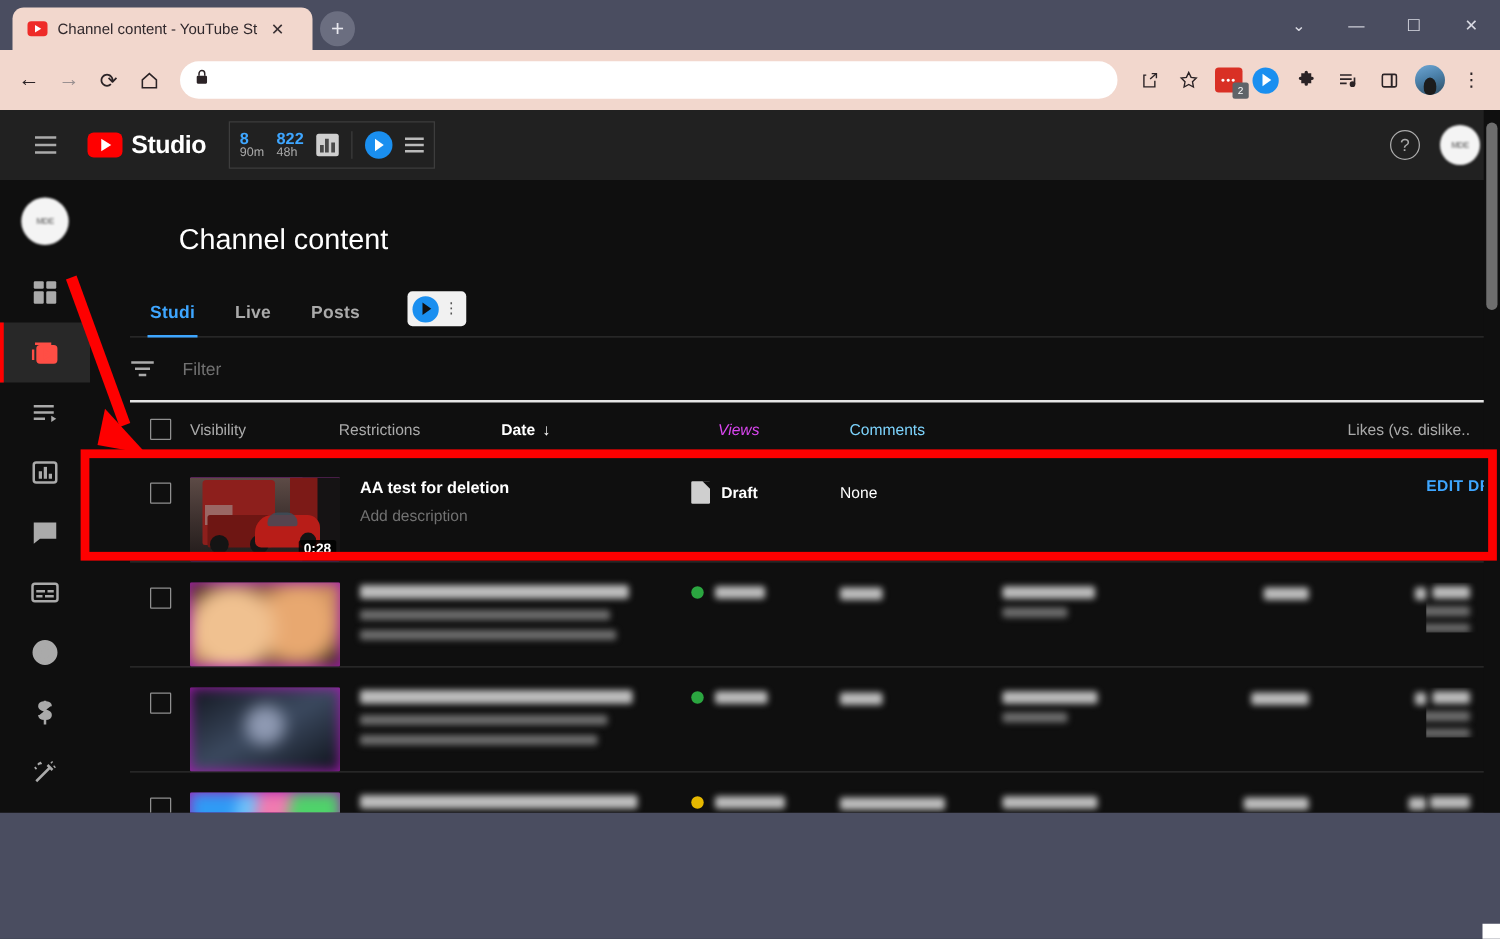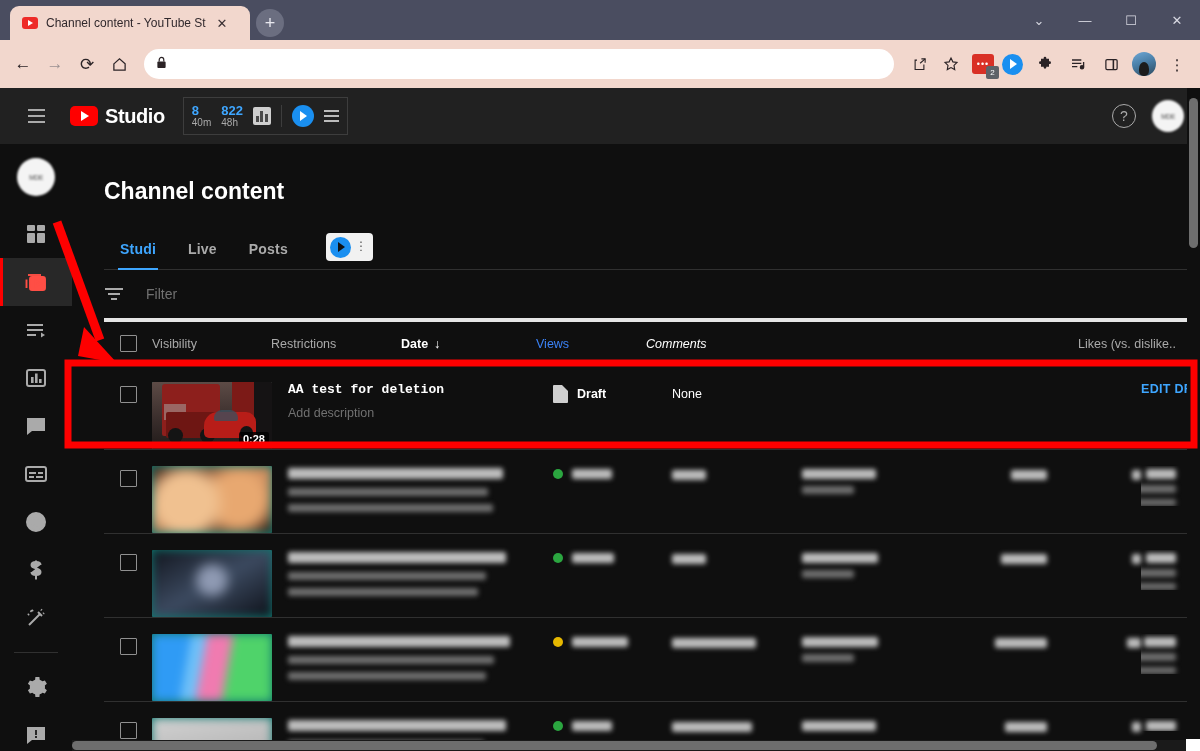--- a/index.html
+++ b/index.html
@@ -108,21 +108,21 @@
     overflow: hidden; position: relative;
   }
   .profile-pic::after {
     content: ""; position: absolute; left: 50%; top: 42%;
     transform: translateX(-50%);
     width: 10px; height: 14px; background: #1c1c1c; border-radius: 50% 50% 40% 40%;
   }
 
   
   #studio {
-    width: 1200px; height: 663px; background: #0f0f0f;
+    width: 1200px; height: 562px; background: #0f0f0f;
     position: relative; overflow: hidden;
   }
 
   
   #yt-header {
     height: 56px; background: #212121; display: flex;
     align-items: center; padding: 0 16px; position: relative;
   }
   #hamburger { width: 40px; height: 40px; display: flex; flex-direction: column;
     align-items: center; justify-content: center; gap: 4px; }
@@ -225,21 +225,21 @@
   .rail-div { height: 1px; background: #303030; margin: 10px 14px; }
   .ricon { width: 24px; height: 24px; color: #aaa; }
   .ricon svg { width: 24px; height: 24px; fill: currentColor; display: block; }
   .rail-item.active .ricon { color: #ff4e45; }
 
   
   #content {
     flex: 1 1 auto; background: #0f0f0f; position: relative;
     overflow: hidden; padding-left: 32px;
   }
-  #page-title { color: #fff; font-size: 23px; font-weight: bold; padding: 34px 0 0 0; }
+  #page-title { color: #fff; font-size: 23px; font-weight: normal; padding: 34px 0 0 0; margin-left: 39px; }
 
   #tabs-row {
     display: flex; align-items: center; gap: 0; margin-top: 26px;
     border-bottom: 1px solid #303030; position: relative; padding-right: 40px;
   }
   .tab-item {
     padding: 10px 16px 12px; color: #aaa; font-size: 14px; font-weight: bold;
     position: relative; letter-spacing: 0.2px;
   }
   .tab-item.active { color: #3ea6ff; }
@@ -256,57 +256,57 @@
     display: flex; align-items: center; justify-content: center;
   }
   #tab-extra .circ::after {
     content: ""; border-left: 7px solid #111;
     border-top: 5px solid transparent; border-bottom: 5px solid transparent; margin-left: 2px;
   }
   #tab-extra .kebab { color: #555; font-size: 12px; line-height: 0.8; letter-spacing: 0; }
 
   #filter-row {
     display: flex; align-items: center; gap: 22px; height: 52px;
-    border-bottom: 4px solid #e5e5e5; padding-right: 41px;
+    border-bottom: 2px solid #e5e5e5; padding-right: 41px;
   }
   .filter-icon { width: 20px; display: flex; flex-direction: column; align-items: center; gap: 3px; }
   .filter-icon i { height: 2px; background: #aaa; display: block; }
   .filter-icon i:nth-child(1) { width: 18px; }
   .filter-icon i:nth-child(2) { width: 12px; }
   .filter-icon i:nth-child(3) { width: 6px; }
   #filter-ph { color: #717171; font-size: 14px; }
 
   
   #table-head {
     display: flex; align-items: center; height: 44px;
     border-bottom: 1px solid #303030;
   }
   .cell-check { width: 48px; flex: 0 0 48px; display: flex; align-items: center; justify-content: center; }
   .cbx { width: 17px; height: 17px; border: 1.6px solid #909090; border-radius: 1px; }
   .cell-video { flex: 0 0 401px; color: #aaa; font-size: 12.5px; }
   .cell-vis { flex: 0 0 119px; color: #aaa; font-size: 12.5px; }
   .cell-restr { flex: 0 0 130px; color: #aaa; font-size: 12.5px; }
   .cell-date { flex: 0 0 135px; color: #fff; font-size: 12.5px; font-weight: bold; display: flex; align-items: center; gap: 6px; }
-  .cell-views { flex: 0 0 110px; color: #3b82f6; font-size: 12.5px; text-align: left; }
-  .cell-comm { flex: 0 0 94px; color: #ffffff; font-size: 12.5px; text-align: left; font-style: italic; }
+  .cell-views { flex: 0 0 110px; color: #d946ef; font-size: 12.5px; text-align: center; font-style: italic; }
+  .cell-comm { flex: 0 0 94px; color: #7dd3fc; font-size: 12.5px; text-align: right; }
   .cell-likes { flex: 1 1 auto; color: #aaa; font-size: 12.5px; text-align: right; padding-right: 24px; white-space: nowrap; overflow: hidden; }
 
   .trow { display: flex; align-items: flex-start; height: 84px; border-bottom: 1px solid #303030; padding-top: 16px; }
   .trow .cell-check { height: 52px; align-items: flex-start; padding-top: 4px; }
 
   .vcell { display: flex; gap: 16px; }
   .thumb {
     width: 120px; height: 67px; flex: 0 0 120px; position: relative;
-    background: #0f766e; overflow: hidden; border-radius: 1px;
+    background: #a21caf; overflow: hidden; border-radius: 1px;
   }
   .dur {
     position: absolute; right: 3px; bottom: 3px; background: rgba(0,0,0,.82);
     color: #fff; font-size: 11px; padding: 1px 4px; border-radius: 2px; font-weight: bold;
   }
-  .vtitle { color: #fff; font-size: 13px; font-weight: bold; line-height: 1.3; font-family: Liberation Mono, monospace; }
+  .vtitle { color: #fff; font-size: 13px; font-weight: bold; line-height: 1.3; }
   .vdesc { color: #717171; font-size: 12.5px; margin-top: 7px; }
 
   
   .cars-bg { position: absolute; inset: 0; background: linear-gradient(180deg,#5d4b46 0%,#3a2e2c 55%,#201a19 100%); }
   .cars-truck { position: absolute; left: 10px; top: 2px; width: 58px; height: 52px; background: #8d1f1c; border-radius: 3px 3px 2px 2px; }
   .cars-truck2 { position: absolute; left: 14px; top: 30px; width: 52px; height: 26px; background: #6e1613; border-radius: 2px; }
   .cars-grill { position: absolute; left: 12px; top: 22px; width: 22px; height: 16px; background: #a8b0ac; opacity: .5; }
   .cars-car { position: absolute; left: 52px; top: 30px; width: 52px; height: 26px; background: #b81d18; border-radius: 14px 10px 5px 5px; }
   .cars-wind { position: absolute; left: 62px; top: 28px; width: 24px; height: 11px; background: #3d4f5c; border-radius: 8px 8px 2px 2px; opacity: .8; }
   .cars-wheel { position: absolute; top: 46px; width: 15px; height: 15px; border-radius: 50%; background: #141414; }
@@ -446,21 +446,21 @@
       </div>
     <div id="studio-logo">
       <div class="yt-mark"></div>
       <div id="studio-word">Studio</div>
     </div>
 
 
     <div id="stat-pill">
       <div class="stat-col">
         <span class="stat-num">8</span>
-        <span class="stat-sub">40m</span>
+        <span class="stat-sub">90m</span>
       </div>
       <div class="stat-col">
         <span class="stat-num">822</span>
         <span class="stat-sub">48h</span>
       </div>
       <div class="stat-chart">
         <i style="left:3px;height:6px"></i>
           <i style="left:7.5px;height:11px"></i>
           <i style="left:12px;height:8px"></i>
       </div>

